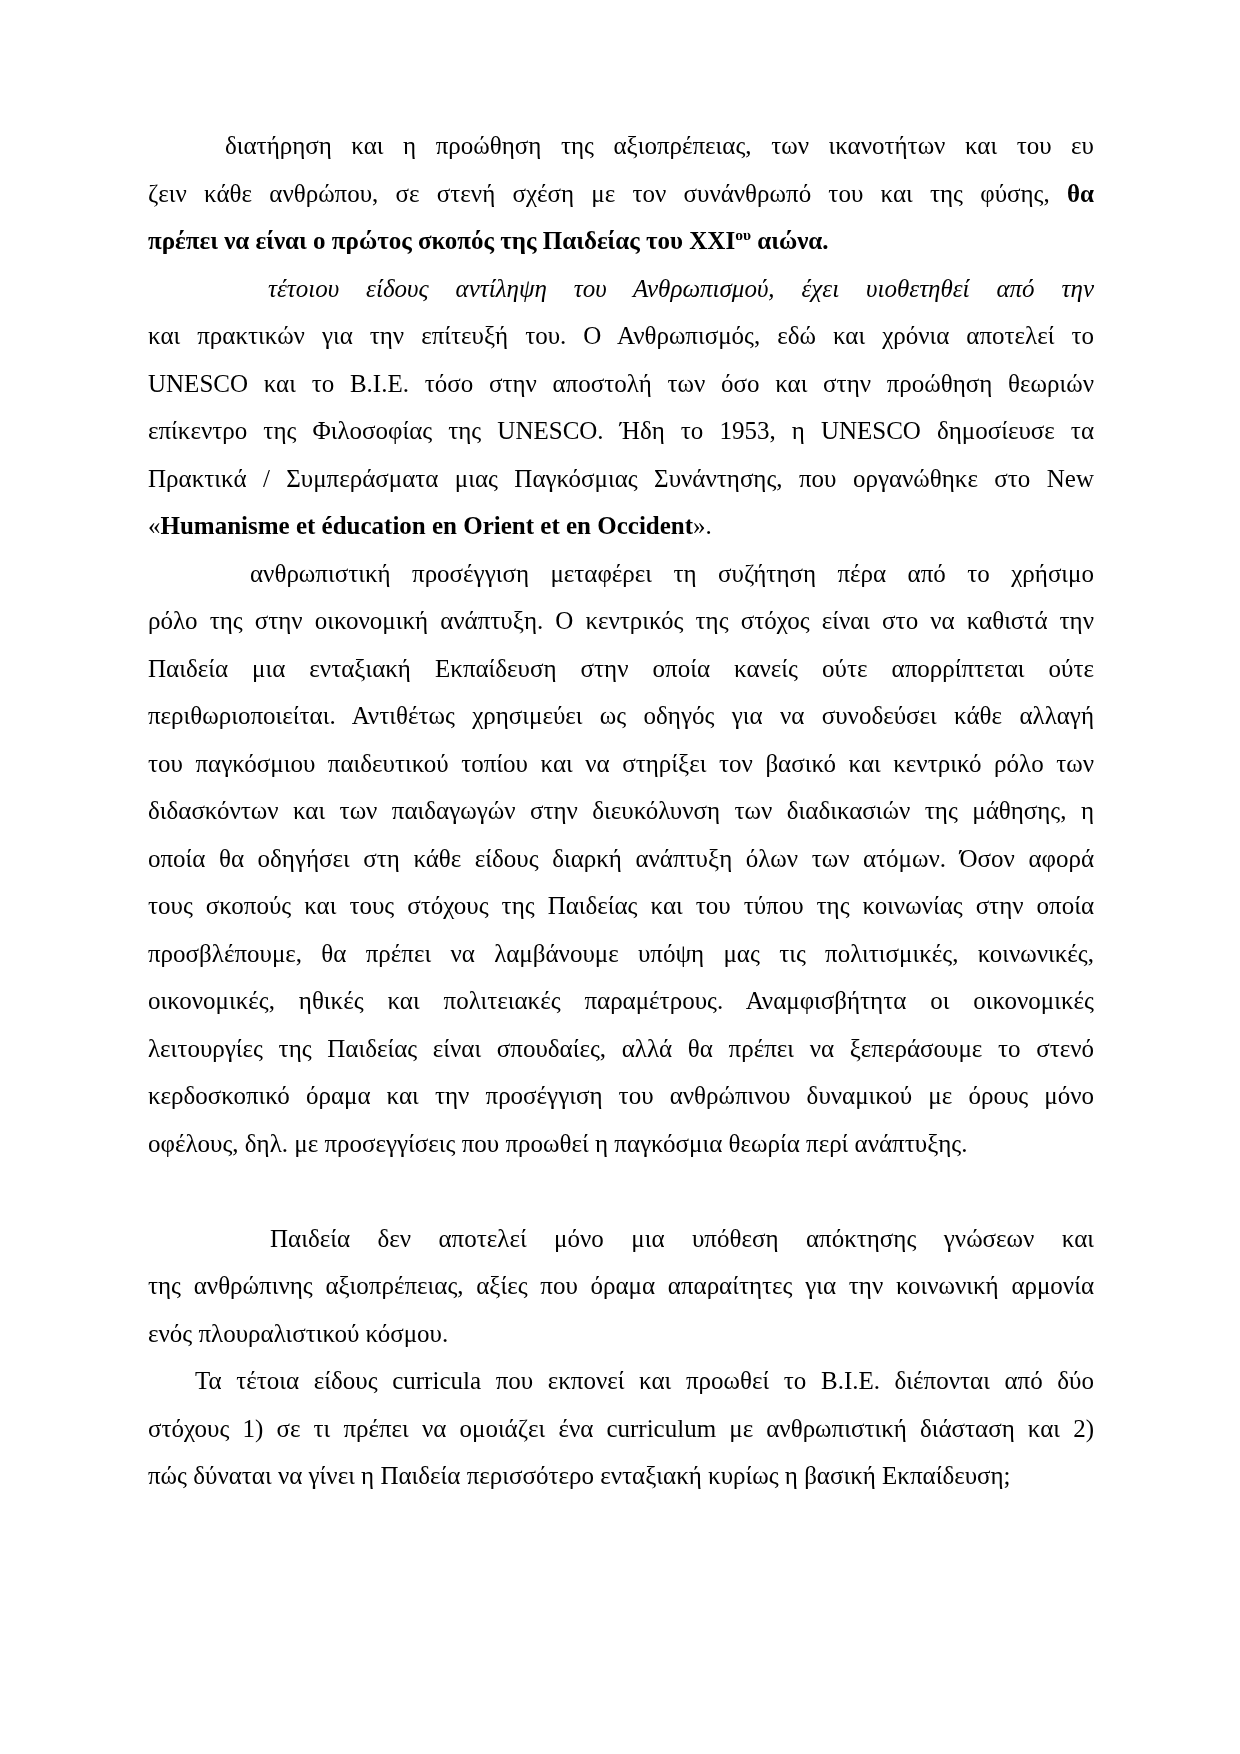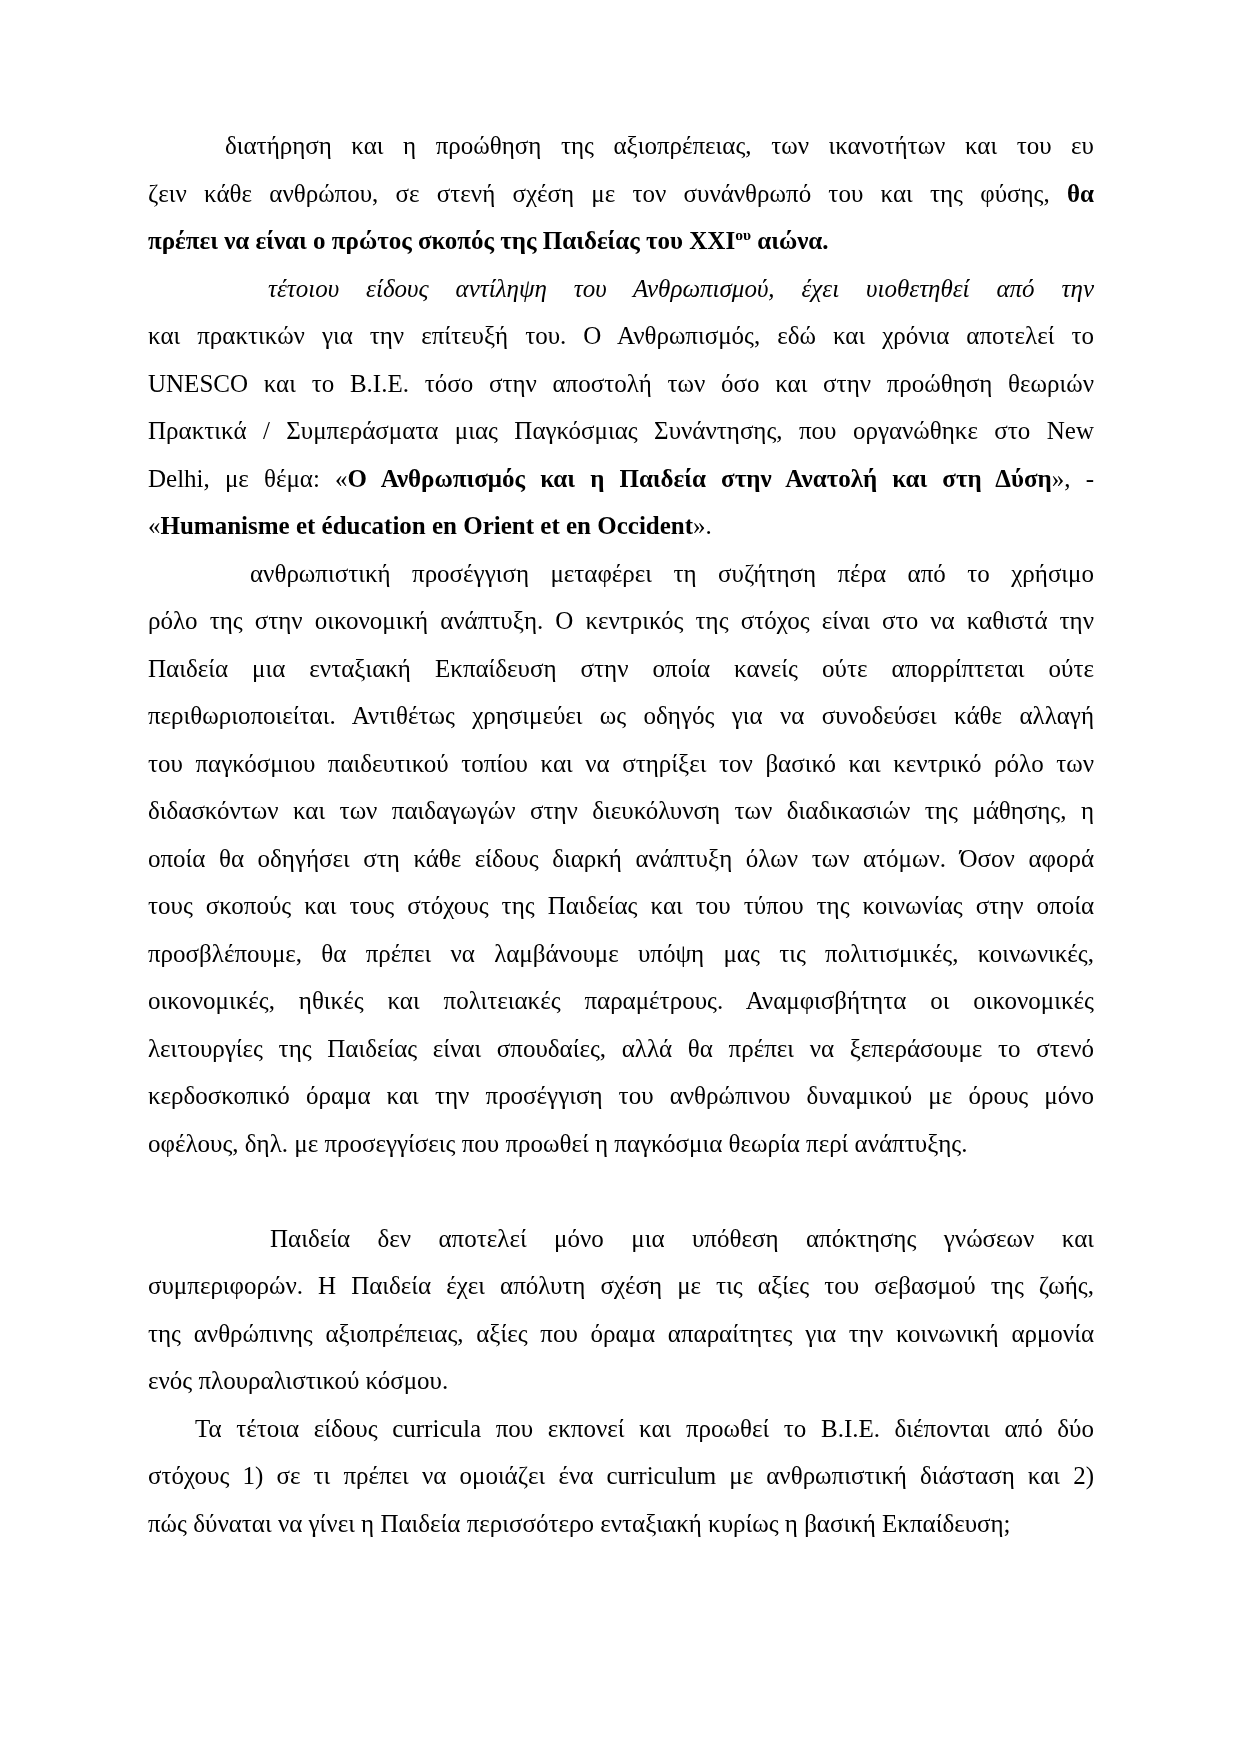--- a/index.html
+++ b/index.html
@@ -48,42 +48,41 @@
   <div class="content">
       <div class="para">
         <div class="line" style="text-indent: 77px;"><span class="">διατήρηση και η προώθηση της αξιοπρέπειας, των ικανοτήτων και του ευ</span></div>
         <div class="line"><span class="">ζειν κάθε ανθρώπου, σε στενή σχέση με τον συνάνθρωπό του και της φύσης, </span><span class="b ">θα</span></div>
         <div class="line last"><span class="b ">πρέπει να είναι ο πρώτος σκοπός της Παιδείας του XXI</span><span class="b sup">ου</span><span class="b "> αιώνα.</span></div>
       </div>
       <div class="para">
         <div class="line" style="text-indent: 120px; font-style: italic;"><span class="">τέτοιου είδους αντίληψη του Ανθρωπισμού, έχει υιοθετηθεί από την</span></div>
         <div class="line"><span class="">και πρακτικών για την επίτευξή του. Ο Ανθρωπισμός, εδώ και χρόνια αποτελεί το</span></div>
         <div class="line"><span class="">UNESCO και το B.I.E. τόσο στην αποστολή των όσο και στην προώθηση θεωριών</span></div>
+        <div class="line"><span class="">επίκεντρο της Φιλοσοφίας της UNESCO. Ήδη το 1953, η UNESCO δημοσίευσε τα</span></div>
         <div class="line"><span class="">Πρακτικά / Συμπεράσματα μιας Παγκόσμιας Συνάντησης, που οργανώθηκε στο New</span></div>
-        <div class="line"><span class="">Delhi, με θέμα: «</span><span class="b ">Ο Ανθρωπισμός και η Παιδεία στην Ανατολή και στη Δύση</span><span class="">», -</span></div>
         <div class="line last"><span class="">«</span><span class="b ">Humanisme et éducation en Orient et en Occident</span><span class="">».</span></div>
       </div>
       <div class="para">
         <div class="line" style="text-indent: 102px;"><span class="">ανθρωπιστική προσέγγιση μεταφέρει τη συζήτηση πέρα από το χρήσιμο</span></div>
         <div class="line"><span class="">ρόλο της στην οικονομική ανάπτυξη. Ο κεντρικός της στόχος είναι στο να καθιστά την</span></div>
         <div class="line"><span class="">Παιδεία μια ενταξιακή Εκπαίδευση στην οποία κανείς ούτε απορρίπτεται ούτε</span></div>
         <div class="line"><span class="">περιθωριοποιείται. Αντιθέτως χρησιμεύει ως οδηγός για να συνοδεύσει κάθε αλλαγή</span></div>
         <div class="line"><span class="">του παγκόσμιου παιδευτικού τοπίου και να στηρίξει τον βασικό και κεντρικό ρόλο των</span></div>
         <div class="line"><span class="">διδασκόντων και των παιδαγωγών στην διευκόλυνση των διαδικασιών της μάθησης, η</span></div>
         <div class="line"><span class="">οποία θα οδηγήσει στη κάθε είδους διαρκή ανάπτυξη όλων των ατόμων. Όσον αφορά</span></div>
         <div class="line"><span class="">τους σκοπούς και τους στόχους της Παιδείας και του τύπου της κοινωνίας στην οποία</span></div>
         <div class="line"><span class="">προσβλέπουμε, θα πρέπει να λαμβάνουμε υπόψη μας τις πολιτισμικές, κοινωνικές,</span></div>
         <div class="line"><span class="">οικονομικές, ηθικές και πολιτειακές παραμέτρους. Αναμφισβήτητα οι οικονομικές</span></div>
         <div class="line"><span class="">λειτουργίες της Παιδείας είναι σπουδαίες, αλλά θα πρέπει να ξεπεράσουμε το στενό</span></div>
         <div class="line"><span class="">κερδοσκοπικό όραμα και την προσέγγιση του ανθρώπινου δυναμικού με όρους μόνο</span></div>
         <div class="line last"><span class="">οφέλους, δηλ. με προσεγγίσεις που προωθεί η παγκόσμια θεωρία περί ανάπτυξης.</span></div>
       </div>
       <div class="para" style="margin-top: 47.5px;">
         <div class="line" style="text-indent: 122px;"><span class="">Παιδεία δεν αποτελεί μόνο μια υπόθεση απόκτησης γνώσεων και</span></div>
-        <div class="line"><span class="">συμπεριφορών. Η Παιδεία έχει απόλυτη σχέση με τις αξίες του σεβασμού της ζωής,</span></div>
         <div class="line"><span class="">της ανθρώπινης αξιοπρέπειας, αξίες που όραμα απαραίτητες για την κοινωνική αρμονία</span></div>
         <div class="line last"><span class="">ενός πλουραλιστικού κόσμου.</span></div>
       </div>
       <div class="para">
         <div class="line" style="text-indent: 47px;"><span class="">Τα τέτοια είδους curricula που εκπονεί και προωθεί το B.I.E. διέπονται από δύο</span></div>
         <div class="line"><span class="">στόχους 1) σε τι πρέπει να ομοιάζει ένα curriculum με ανθρωπιστική διάσταση και 2)</span></div>
         <div class="line last"><span class="">πώς δύναται να γίνει η Παιδεία περισσότερο ενταξιακή κυρίως η βασική Εκπαίδευση;</span></div>
       </div>
     </div>
 </div>

